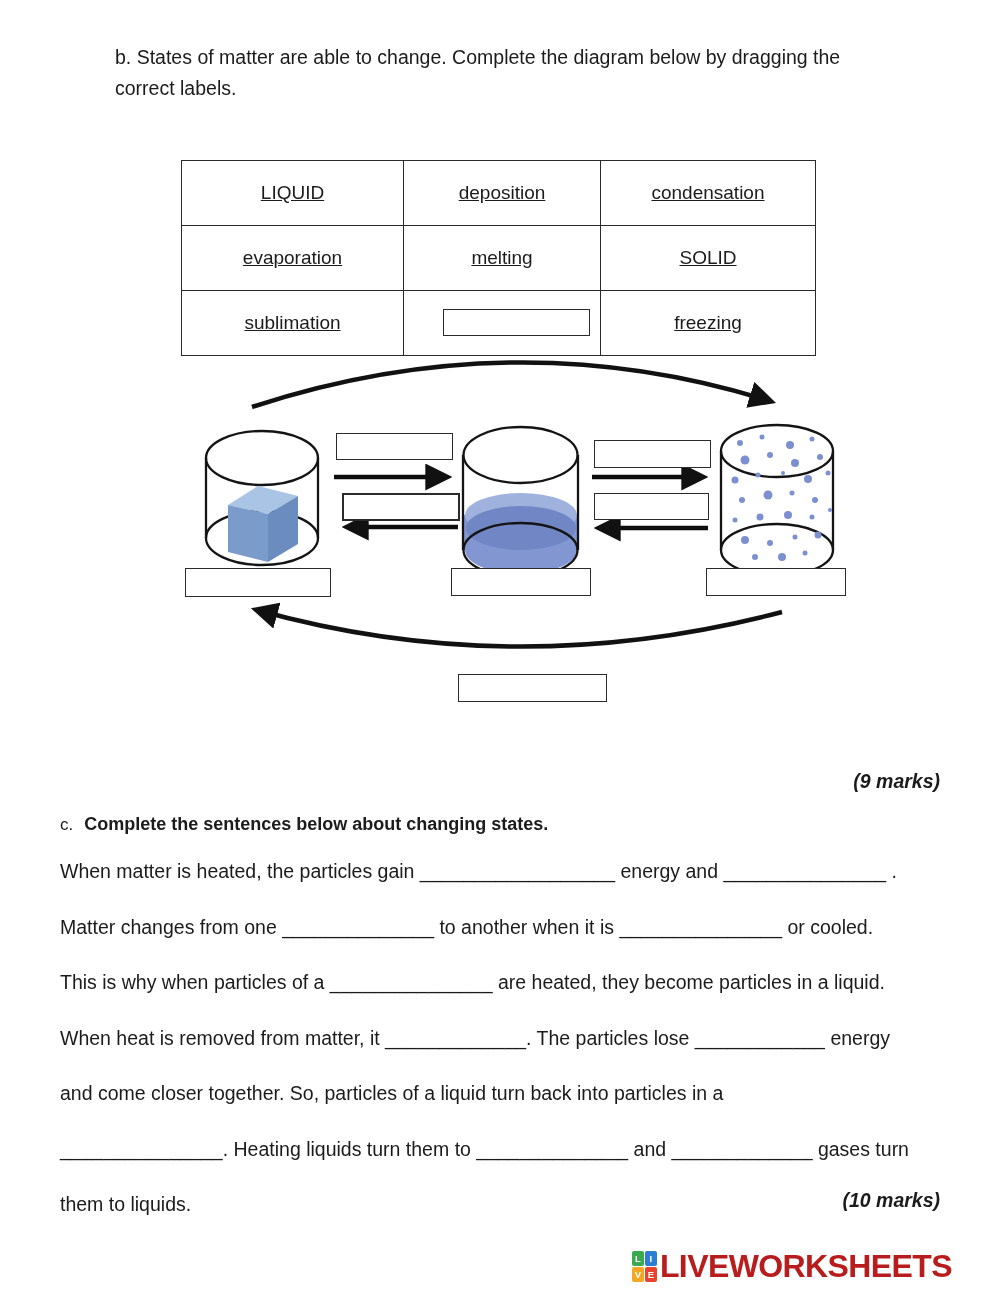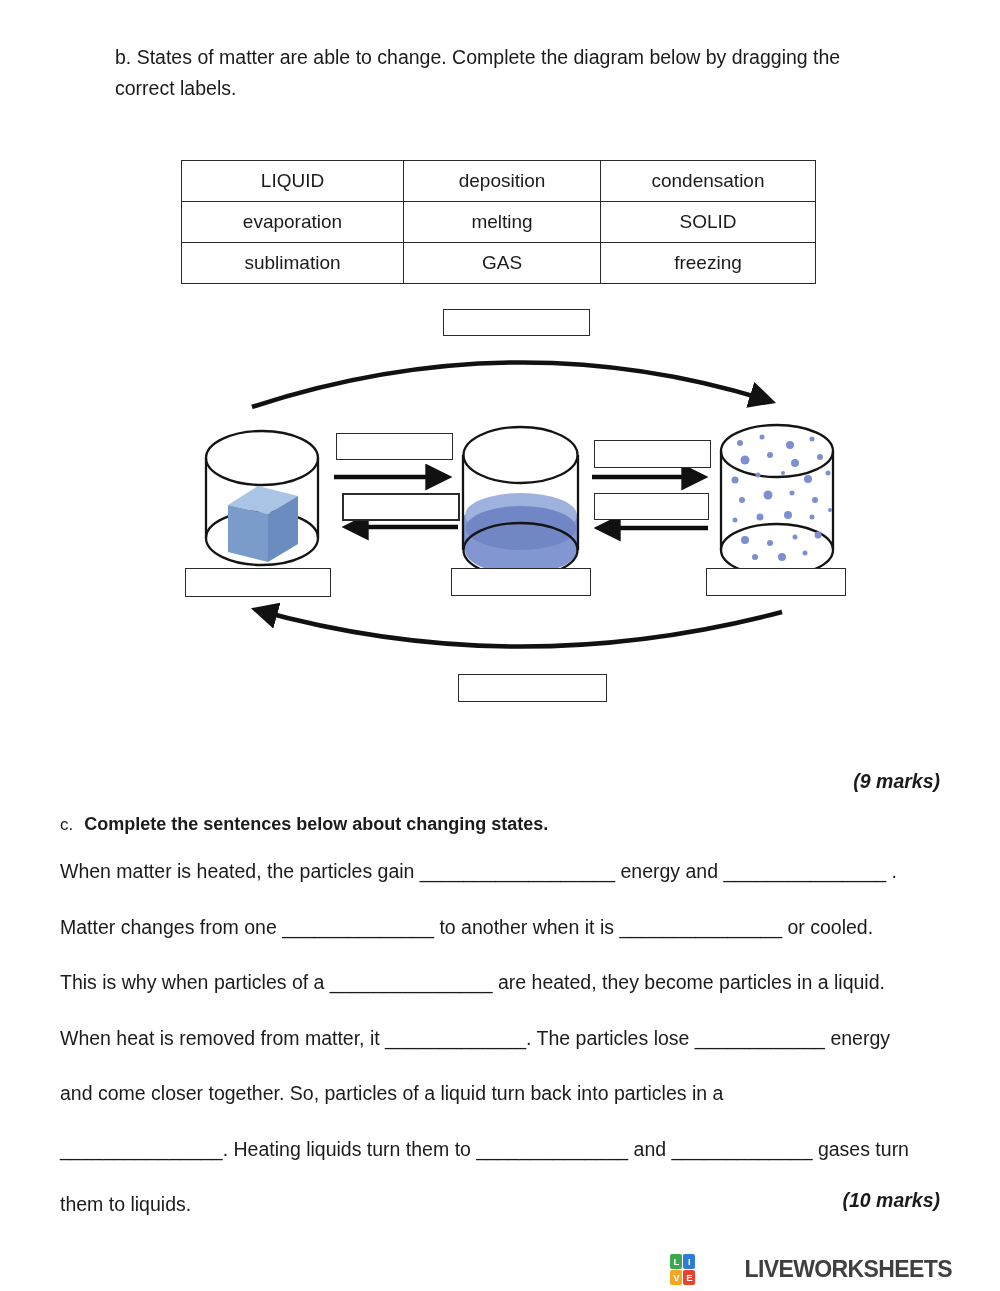--- a/index.html
+++ b/index.html
@@ -8,21 +8,21 @@
     font-family:"Liberation Sans", sans-serif;color:#1b1b1b;overflow:hidden;
   }
   .abs{position:absolute;}
   
   .prompt{left:115px;top:42px;font-size:19.5px;line-height:31px;}
   .prompt p{margin:0;}
   
   .word-bank{left:181px;top:160px;border-collapse:collapse;table-layout:fixed;}
   .word-bank td{
     border:1.6px solid #2a2a2a;height:40px;text-align:center;vertical-align:middle;
-    font-size:19px;padding:0 4px;background:#fff;cursor:grab;
+    font-size:19px;padding:12px 4px;background:#fff;cursor:grab;text-decoration:underline;
   }
   .word-bank col:nth-child(1){width:222px;}
   .word-bank col:nth-child(2){width:197px;}
   .word-bank col:nth-child(3){width:215px;}
   
   .diagram-svg{left:0;top:295px;}
   .drop-box{
     position:absolute;background:#ffffff;border:1.6px solid #2b2b2b;box-sizing:border-box;
   }
   .box-top{left:443px;top:309px;width:147px;height:27px;}
@@ -48,21 +48,21 @@
   
   .footer{right:48px;bottom:6px;display:flex;align-items:center;}
   .logo-tiles{
     width:25px;height:31px;display:grid;grid-template-columns:12px 12px;
     grid-template-rows:15px 15px;gap:1px;margin-right:3px;
   }
   .tile{
     color:#fff;font-size:9.5px;font-weight:bold;display:flex;align-items:center;
     justify-content:center;border-radius:2px;line-height:1;
   }
-  .brand-text{font-size:23px;font-weight:bold;letter-spacing:-0.6px;color:#404040;margin-left:46px;}
+  .brand-text{font-size:32px;font-weight:bold;letter-spacing:-0.6px;color:#b91c1c;}
 </style>
 </head>
 <body>
 
 <div class="abs prompt">
   <p>b. States of matter are able to change.  Complete the diagram below by dragging the</p>
   <p>correct labels.</p>
 </div>
 
 <table class="abs word-bank">

